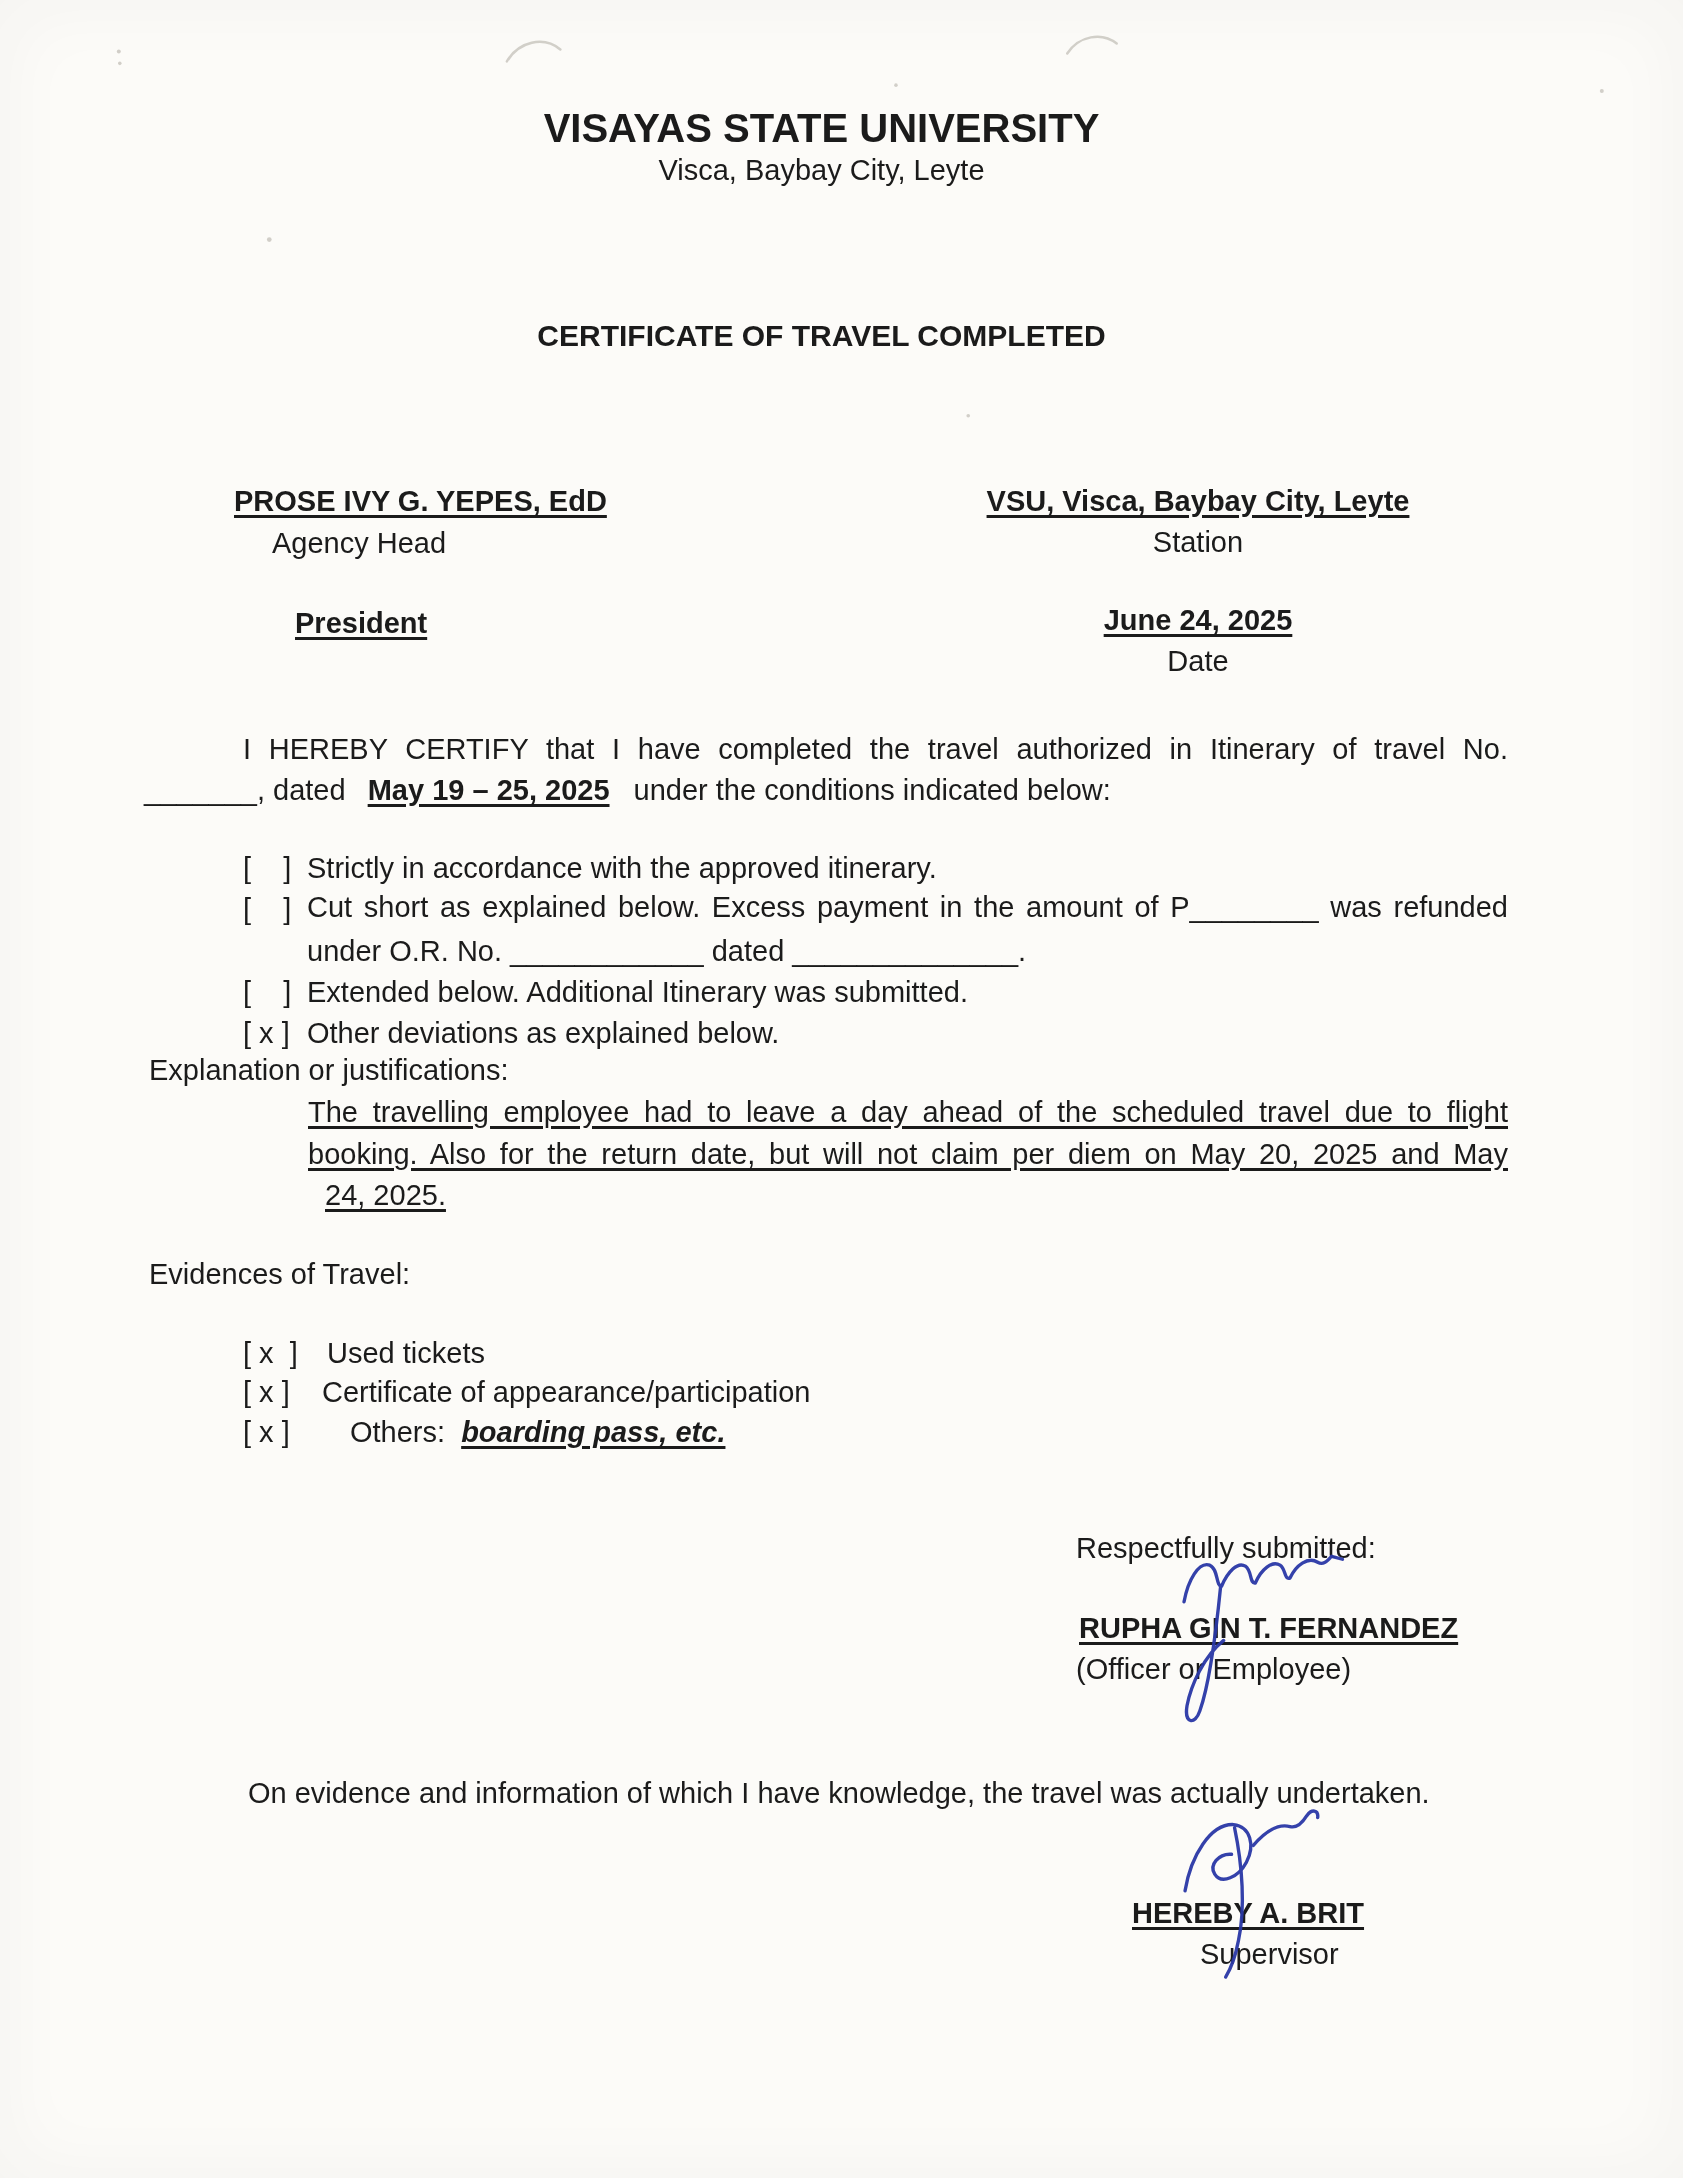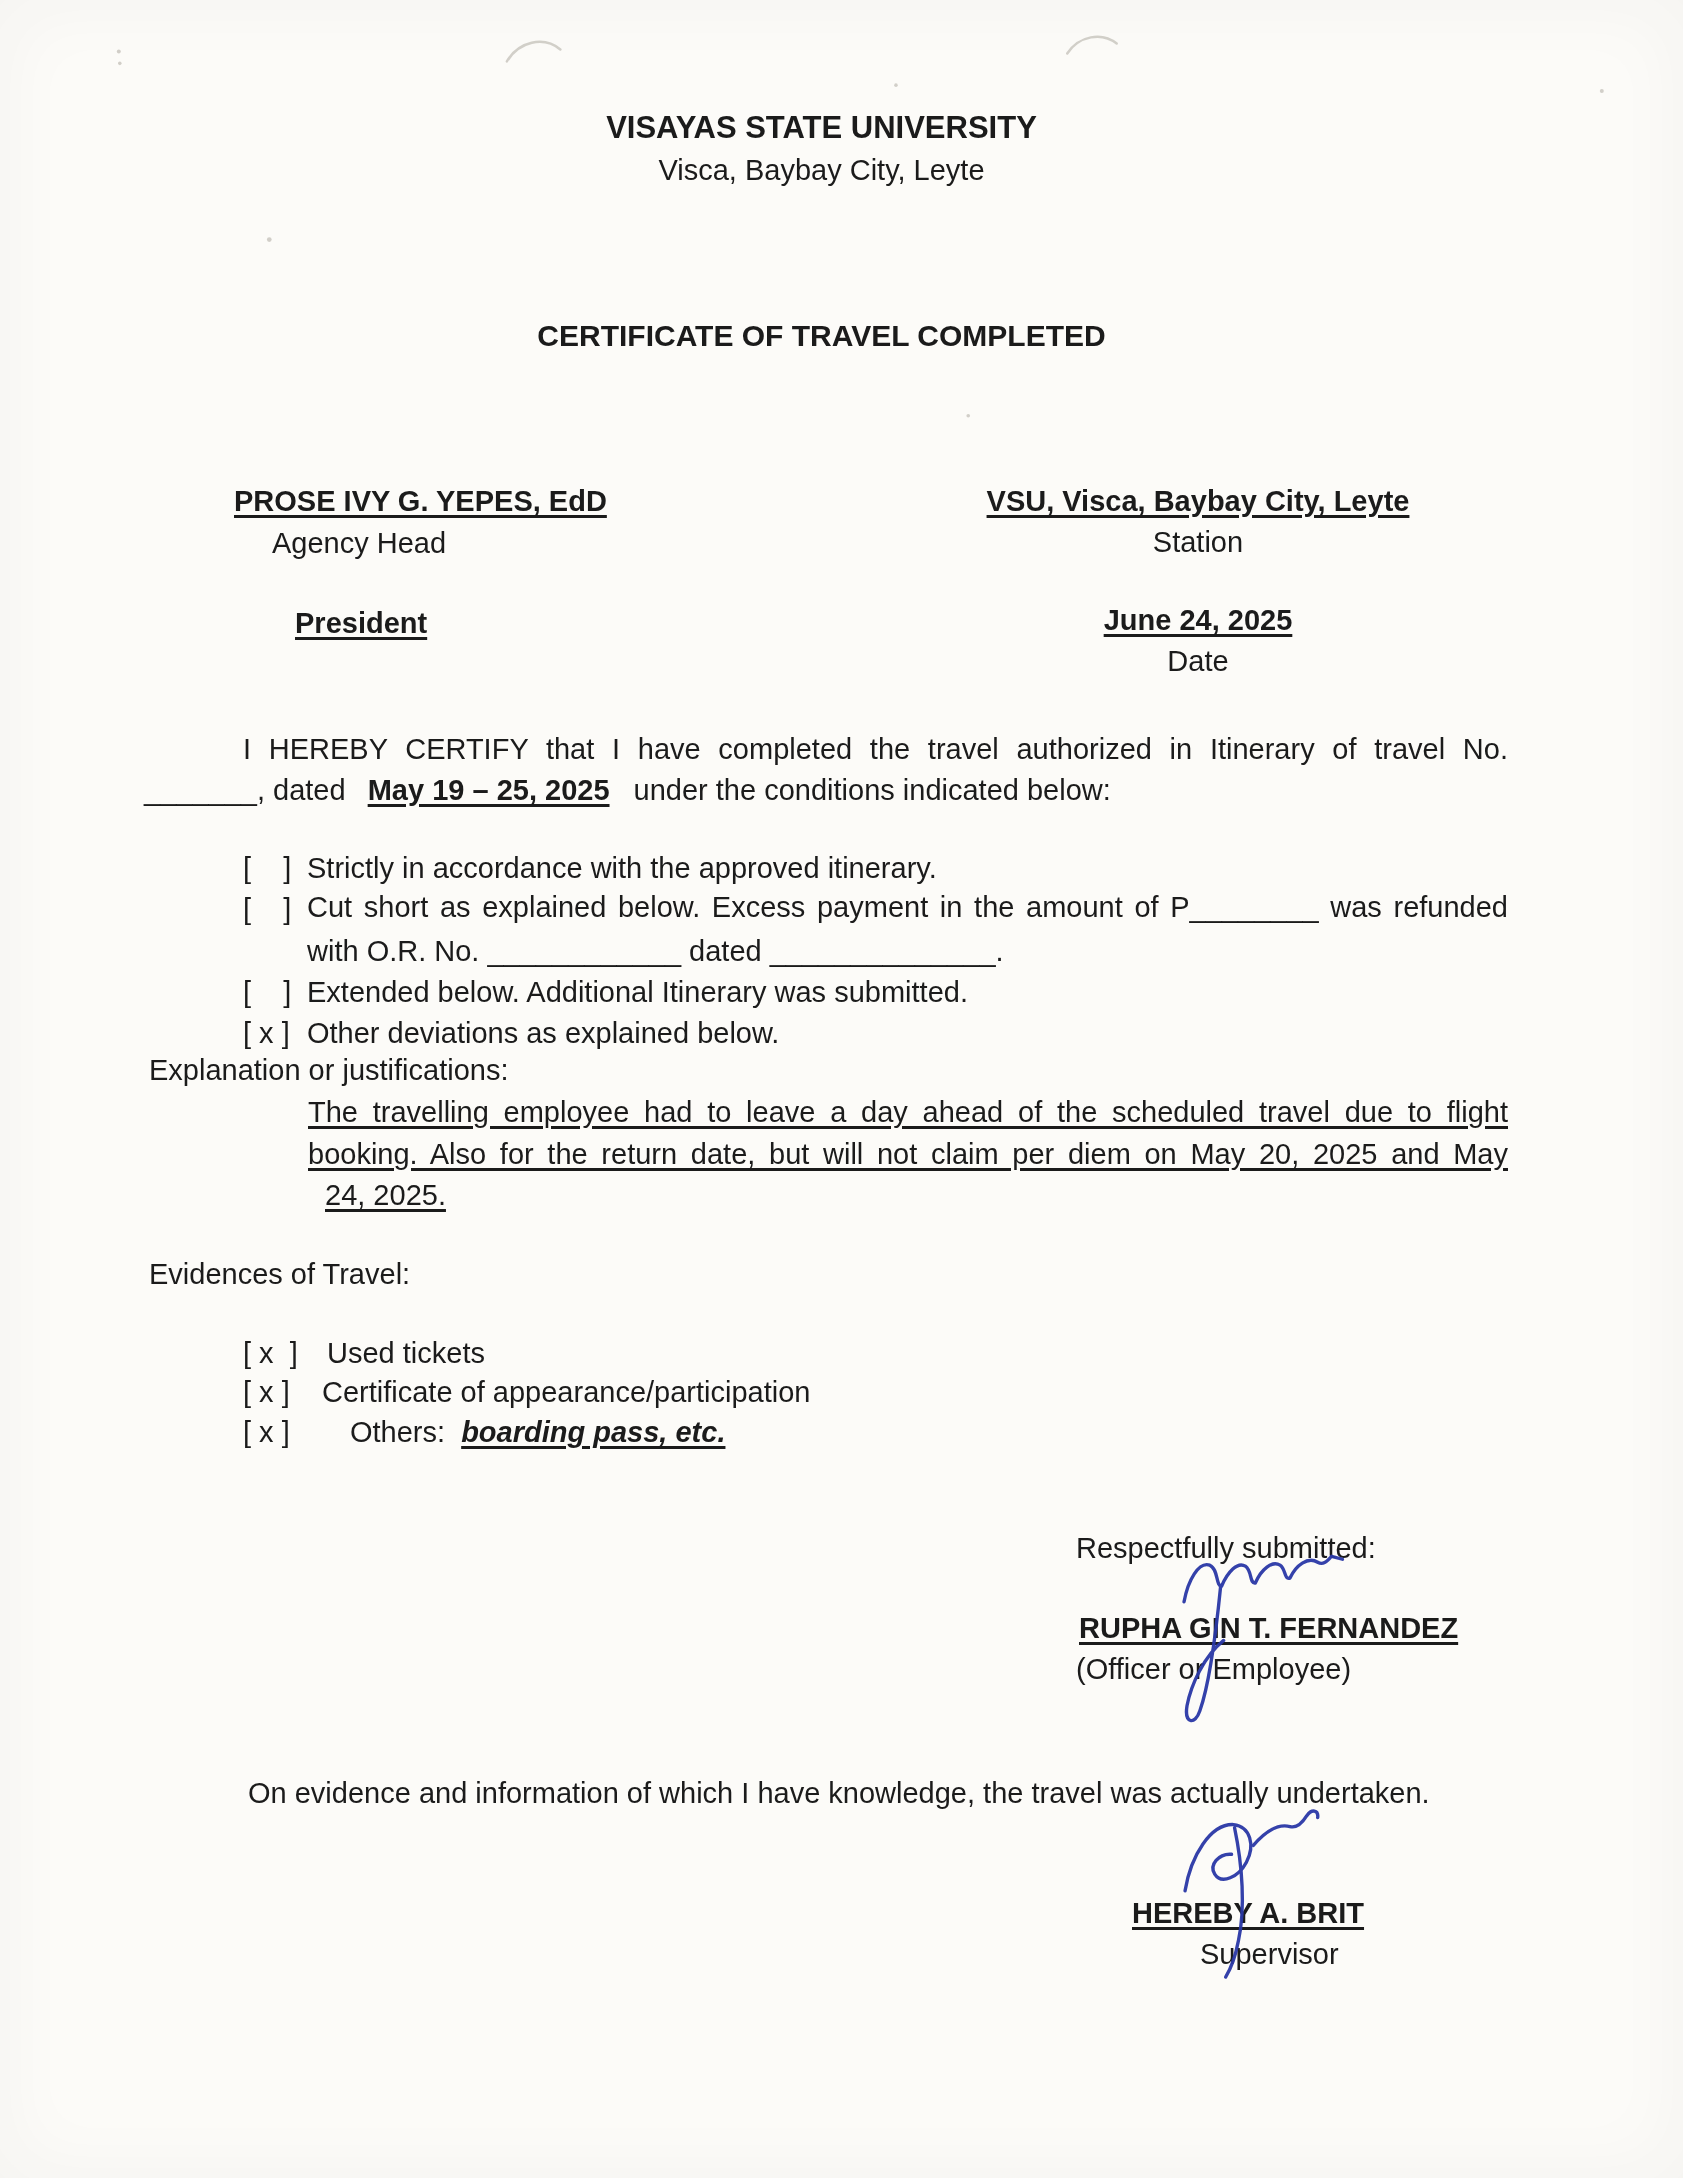--- a/index.html
+++ b/index.html
@@ -46,21 +46,21 @@
     </g>
 
     <g fill="none" stroke-width="3.4" stroke-linecap="round" stroke-linejoin="round" opacity="0.95">
       <path d="M 1197 1910 C 1203 1874 1223 1842 1246 1843 C 1263 1845 1268 1864 1259 1881 C 1251 1896 1234 1904 1227 1893 C 1221 1884 1231 1872 1244 1873" stroke="#2a38a6"></path>
       <path d="M 1247 1846 C 1255 1884 1258 1928 1251 1960 C 1248 1976 1243 1989 1238 1997" stroke="#2a38a6"></path>
       <path d="M 1266 1864 C 1278 1850 1291 1842 1303 1845 C 1310 1847 1315 1842 1320 1834 C 1325 1827 1332 1828 1331 1836" stroke="#2a38a6"></path>
     </g>
   </svg>
 
   <div class="abs ctr txt" style="top:109px; left:0; width:1643px;">
-    <div class="t b" style="font-size:31px;">VISAYAS STATE UNIVERSITY</div>
+    <div class="t b" style="font-size:40px;">VISAYAS STATE UNIVERSITY</div>
     <div class="t" style="margin-top:4px;">Visca, Baybay City, Leyte</div>
   </div>
 
   <div class="abs ctr txt" style="top:317px; left:0; width:1643px;">
     <div class="t b" style="font-size:30px;">CERTIFICATE OF TRAVEL COMPLETED</div>
   </div>
 
   <div class="abs txt" style="top:482px; left:234px;">
     <div class="t b u">PROSE IVY G. YEPES, EdD</div>
     <div class="t" style="margin-left:38px; margin-top:4px;">Agency Head</div>
@@ -79,21 +79,21 @@
     <span class="pre">_______</span><span>, dated</span>
     <span class="b u" style="margin-left:14px;">May 19 – 25, 2025</span>
     <span style="margin-left:16px;margin-top:18px;">under the conditions indicated below:</span>
   </div>
 
   <span class="abs t pre txt" style="top:849px; left:243px;">[    ]</span>
   <div class="abs t txt" style="top:849px; left:307px;">Strictly in accordance with the approved itinerary.</div>
 
   <span class="abs t pre txt" style="top:890px; left:243px;">[    ]</span>
   <div class="abs t just txt" style="top:888px; left:307px; width:1201px;">Cut short as explained below.  Excess payment in the amount of P________ was refunded</div>
-  <div class="abs t txt" style="top:932px; left:307px;">with O.R. No. ____________ dated ______________.</div>
+  <div class="abs t txt" style="top:932px; left:307px;">under O.R. No. ____________ dated ______________.</div>
 
   <span class="abs t pre txt" style="top:973px; left:243px;">[    ]</span>
   <div class="abs t txt" style="top:973px; left:307px;">Extended below.  Additional Itinerary was submitted.</div>
 
   <span class="abs t pre txt" style="top:1014px; left:243px;">[ x ]</span>
   <div class="abs t txt" style="top:1014px; left:307px;">Other deviations as explained below.</div>
 
   <div class="abs t txt" style="top:1051px; left:149px;">Explanation or justifications:</div>
   <div class="abs t u just txt" style="top:1093px; left:308px; width:1200px;">The travelling employee had to leave a day ahead of the scheduled travel due to flight</div>
   <div class="abs t u just txt" style="top:1135px; left:308px; width:1200px;">booking. Also for the return date, but will not claim per diem on May 20, 2025 and May</div>

